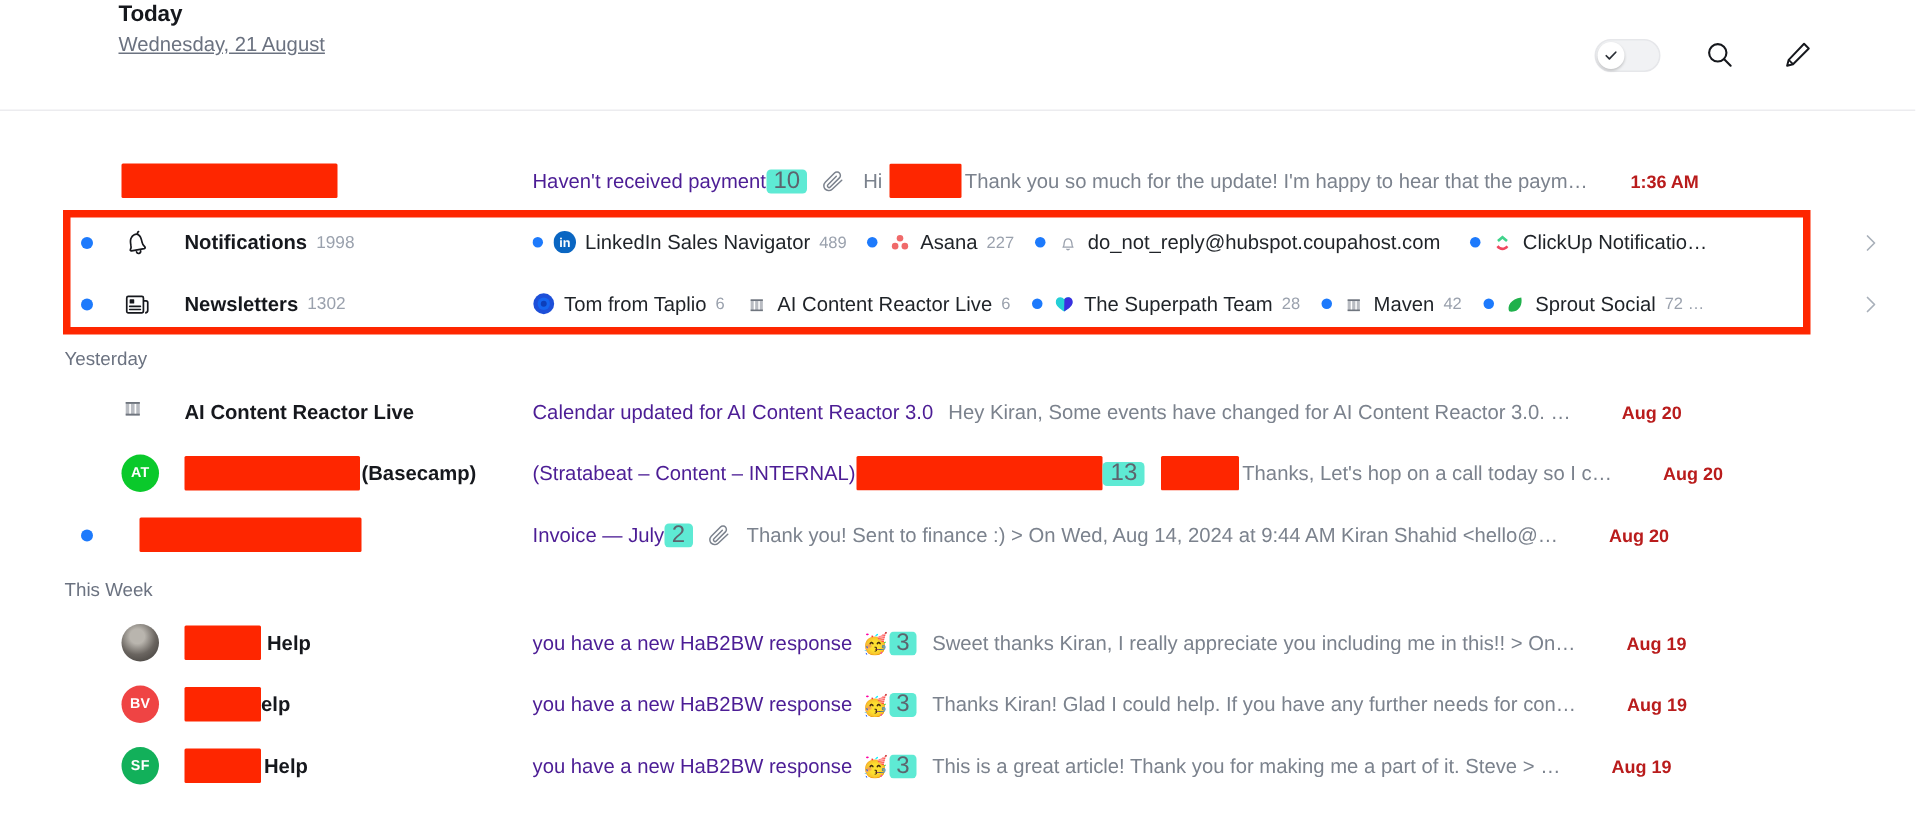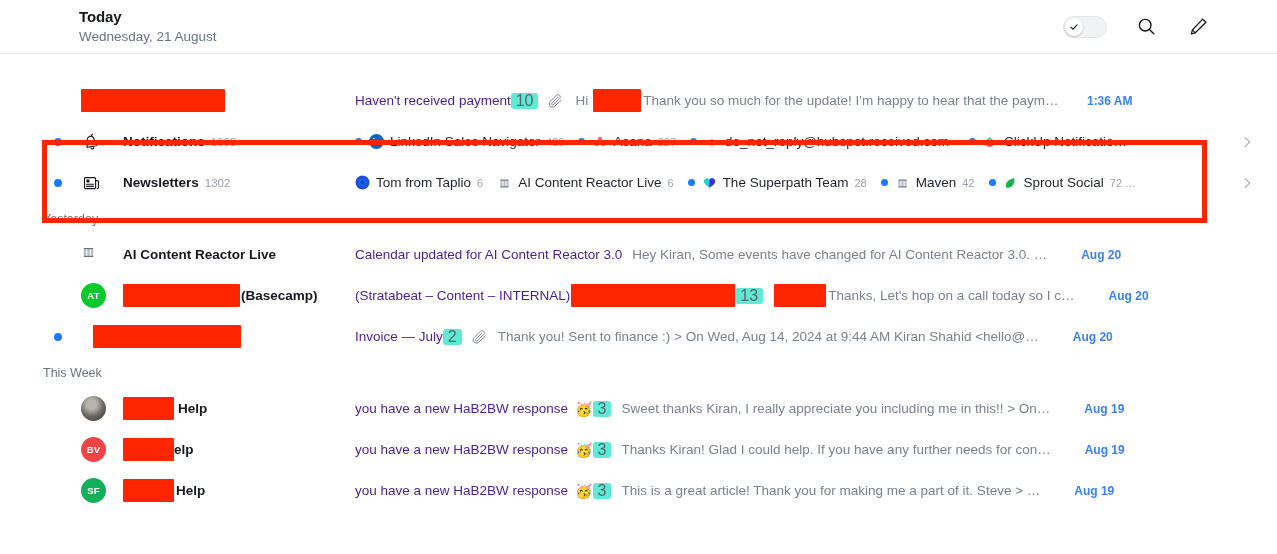--- a/index.html
+++ b/index.html
@@ -7,32 +7,31 @@
     width: 1277px; height: 554px;
     background: #ffffff;
     font-family: "Liberation Sans", sans-serif;
     overflow: hidden;
     -webkit-font-smoothing: antialiased;
   }
 
   
   .header {
     position: relative;
-    height: 54px;
+    height: 74px;
     border-bottom: 1px solid #ececef;
     display: flex;
-    align-items: center;
   }
   .header-titles { margin-left: 79px; }
   .header-title {
     font-size: 15px; font-weight: bold; color: #16181d;
     letter-spacing: -0.1px; line-height: 19px;
   }
   .header-subtitle {
-    font-size: 13.5px; color: #6b7280; line-height: 19px; margin-top: 1px;
+    font-size: 13.5px; color: #6b7280; line-height: 19px; margin-top: 1px; text-decoration: underline;
   }
   .header-actions {
     position: absolute; right: 66px; top: 50%; transform: translateY(-50%);
     display: flex; align-items: center; gap: 26px;
   }
   .toggle {
     width: 44px; height: 22px; border-radius: 11px;
     background: #f1f2f4; border: 1px solid #e6e7ea;
     position: relative; cursor: pointer;
   }
@@ -97,21 +96,21 @@
     font-size: 16px; color: #5d646e; background: #5eead4;
     border-radius: 3px; padding: 1px 5px 2px; margin-left: 0;
     line-height: 13px;
   }
   .clip { margin-left: 9px; color: #7b828d; display: flex; }
   .preview {
     font-size: 13.5px; color: #7b828d; margin-left: 10px;
     overflow: hidden; text-overflow: ellipsis; white-space: nowrap;
   }
   .time {
-    font-size: 12px; font-weight: bold; color: #3b82f6;
+    font-size: 12px; font-weight: bold; color: #b91c1c;
     min-width: 60px; text-align: right; margin-left: 14px;
   }
 
   
   .chips {
     display: flex; align-items: center; min-width: 0;
     overflow: hidden; flex: 1;
   }
   .chip { display: flex; align-items: center; margin-right: 14px; white-space: nowrap; }
   .chip .chipdot {
@@ -240,21 +239,21 @@
         </div>
 
         <div class="chip">
           <span class="chipdot"></span>
           <span class="chipicon">
             <svg width="14" height="14" viewBox="0 0 16 16">
                 <path d="M4.2 11.2c.9-.7.7-2 .9-3.3.3-1.7 1.3-3 2.9-3s2.6 1.3 2.9 3c.2 1.3 0 2.6.9 3.3Z" fill="none" stroke="#9aa1ad" stroke-width="1" stroke-linejoin="round"></path>
                 <path d="M6.9 12.4a1.2 1.2 0 0 0 2.2 0" fill="none" stroke="#9aa1ad" stroke-width="1"></path>
               </svg>
           </span>
-          <span class="chipname">do_not_reply@hubspot.received.com</span>
+          <span class="chipname">do_not_reply@hubspot.coupahost.com</span>
           <span class="chipcount"></span>
         </div>
 
         <div class="chip">
           <span class="chipdot"></span>
           <span class="chipicon">
             <svg width="14" height="14" viewBox="0 0 16 16">
               <path d="M3 11.1 4.6 9.8c.9 1.1 1.9 1.7 3 1.7s2.1-.5 2.9-1.6l1.6 1.2c-1.2 1.6-2.7 2.4-4.5 2.4S4.2 12.7 3 11.1Z" fill="#f0475f"></path>
               <path d="M7.6 4.9 4.8 7.3 3.5 5.8 7.6 2.3l4.1 3.5-1.3 1.5Z" fill="#40d38b"></path>
             </svg>

